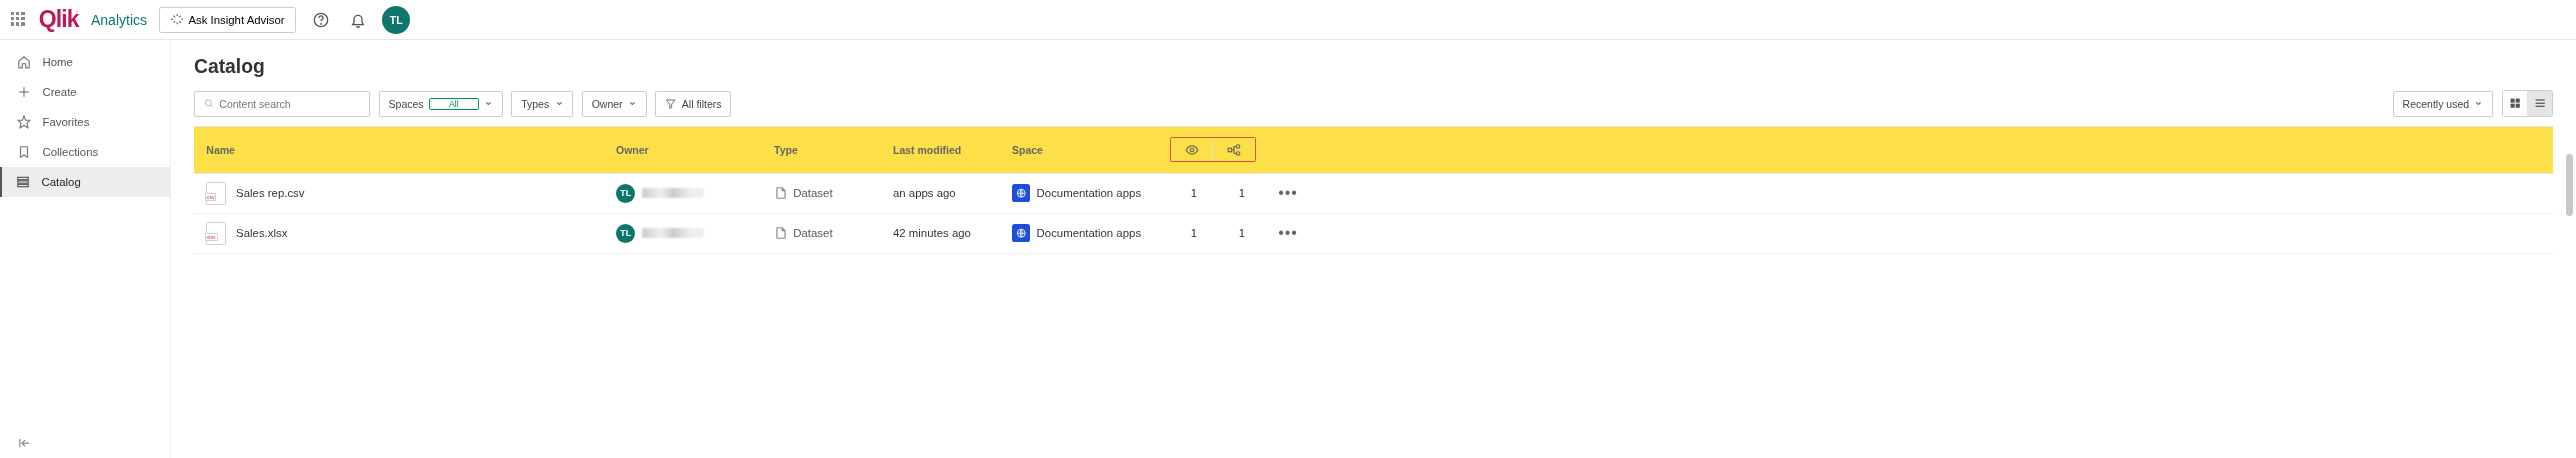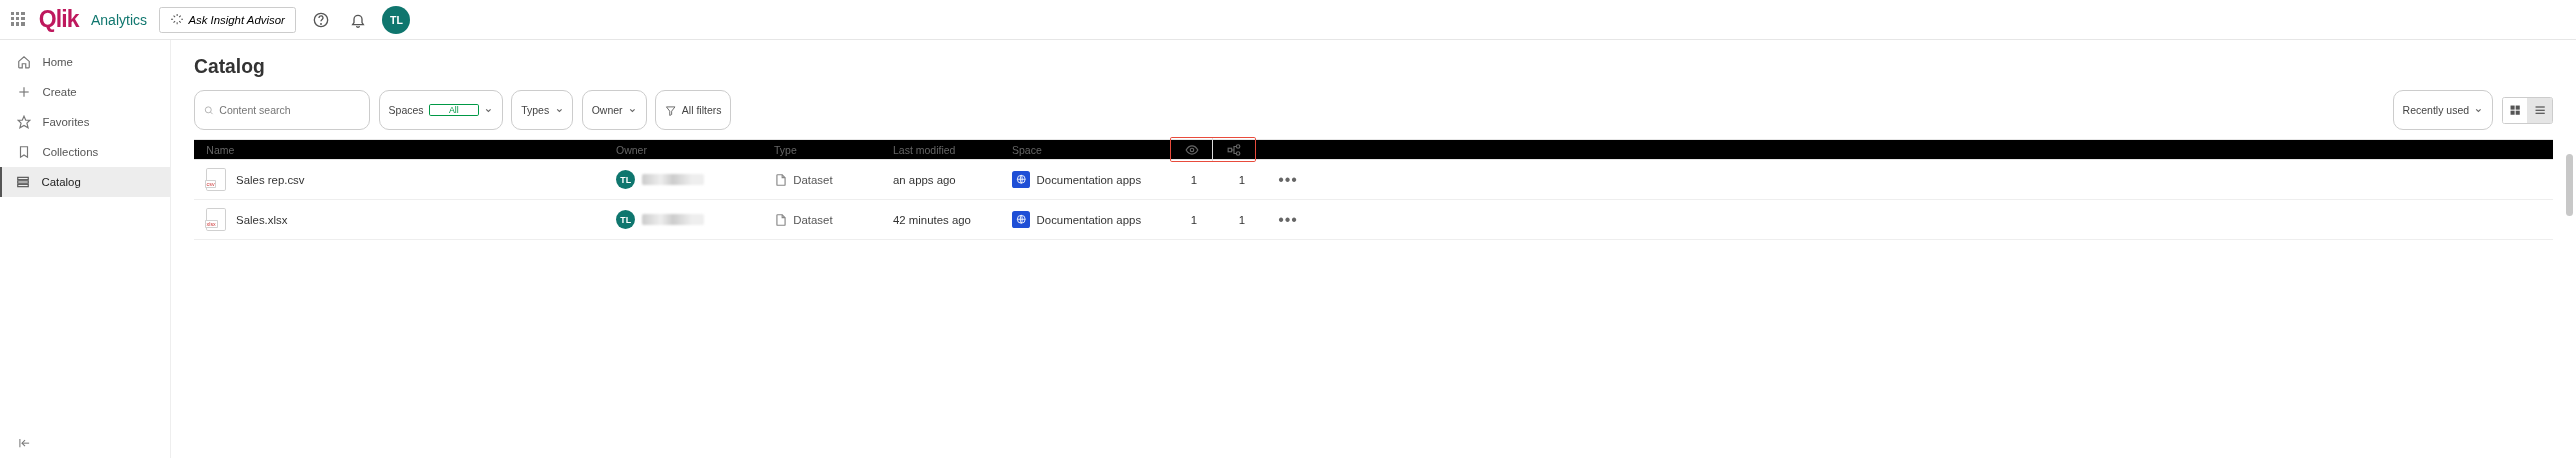--- a/index.html
+++ b/index.html
@@ -6,42 +6,42 @@
   body { font-family: -apple-system, BlinkMacSystemFont, "Segoe UI", Arial, sans-serif; font-size: 11.4px; color: #333; background: #fff; }
   .topbar { display: flex; align-items: center; height: 40px; border-bottom: 0.9px solid #e6e6e6; padding: 0 10.5px; gap: 12.3px; }
   .waffle { width:16px; height:16px; display:grid; grid-template-columns:repeat(3,3.5px); grid-template-rows:repeat(3,3.5px); gap:1.8px; cursor:pointer;}
   .waffle span{background:#888;width:3.5px;height:3.5px;}
   .logo { display:flex; align-items:center; gap:5.3px; }
   .logo-q { font-weight:700; font-size:23px; color:#be185d; letter-spacing:-0.9px; font-family: Arial,sans-serif;}
   .logo-text { color:#0f766e; font-size:14px; }
   .search-wrap { flex:1; display:flex; justify-content:center; }
   .search-box { width:334px; height:26px; border:0.9px solid #ddd; border-radius:2.6px; display:flex; align-items:center; padding:0 7px; color:#999; gap:5.3px;}
   .search-box input{border:none;outline:none;width:100%;font-size:11.4px;color:#333;}
-  .ask-btn { border:0.9px solid #ccc; border-radius:2.6px; height:26px; padding:0 10.5px; display:flex; align-items:center; gap:5.3px; font-size:11.4px; cursor:pointer; background:#fff;font-style:italic;}
+  .ask-btn { border:0.9px solid #ccc; border-radius:2.6px; height:26px; padding:0 10.5px; display:flex; align-items:center; gap:5.3px; font-size:11.4px; cursor:pointer; background:#fff;}
   .icon-btn { width:24.6px; height:24.6px; display:flex;align-items:center;justify-content:center; color:#555; cursor:pointer; border-radius:50%;}
   .avatar { width:28px;height:28px;border-radius:50%;background:#0f766e;color:#fff;display:flex;align-items:center;justify-content:center;font-size:10.5px;font-weight:600;cursor:pointer;}
   .avatar.sm{width:19.3px;height:19.3px;font-size:8.8px;}
   .body-split{display:flex;height:calc(100vh - 40px);justify-content:flex-end;}
   .sidebar{width:171px;border-right:0.9px solid #eee;padding-top:7px;display:flex;flex-direction:column;position:relative;}
   .side-item{display:flex;align-items:center;gap:10.5px;height:30px;padding:0 16px;color:#555;cursor:pointer;font-size:11.4px;}
   .side-item.active{background:#ededed;color:#222; border-left:2.6px solid #555;padding-left:13px;}
   .side-item .icn{width:16px;display:flex;justify-content:center;color:#777;}
   .collapse{position:absolute;bottom:8.8px;left:16px;color:#777;cursor:pointer;}
   .main{flex:1;padding:16px 23px 0 23px;overflow:hidden;position:relative;}
   .page-title{font-size:19.3px;font-weight:600;color:#333;margin-bottom:12.3px;}
   .filters-row{display:flex;align-items:center;gap:8.8px;margin-bottom:8.8px;}
-  .pill{border:0.9px solid #ccc;border-radius:10px;height:40px;display:flex;align-items:center;padding:0 8.8px;font-size:10.5px;gap:5.3px;background:#fff;cursor:pointer;color:#444;}
+  .pill{border:0.9px solid #ccc;border-radius:2px;height:26px;display:flex;align-items:center;padding:0 8.8px;font-size:10.5px;gap:5.3px;background:#fff;cursor:pointer;color:#444;}
   .pill .badge{border:0.9px solid #009845;color:#009845;border-radius:1.8px;font-size:8.8px;padding:0 19px;}
   .content-search{width:176px;}
   .content-search input{border:none;outline:none;width:100%;font-size:10.5px;}
   .spacer{flex:1;}
   .view-toggle{display:flex;border:0.9px solid #ccc;border-radius:2.6px;overflow:hidden;}
   .view-toggle .vt{width:24.6px;height:24.6px;display:flex;align-items:center;justify-content:center;cursor:pointer;background:#fff;}
   .view-toggle .vt.active{background:#e5e5e5;}
-  .table-head{display:flex;align-items:center;height:21px;border-top:0.9px solid #e6e6e6;border-bottom:0.9px solid #e6e6e6;font-size:10.5px;color:#666;background:#000000;}
+  .table-head{display:flex;align-items:center;height:48px;border-top:0.9px solid #e6e6e6;border-bottom:0.9px solid #e6e6e6;font-size:10.5px;color:#666;background:#fde047;font-weight:bold;}
   .col-name{flex:0 0 422px;padding-left:12.3px;}
   .col-owner{flex:0 0 158px;}
   .col-type{flex:0 0 119px;}
   .col-mod{flex:0 0 119px;}
   .col-space{flex:0 0 158px;}
   .col-v{flex:0 0 48px;text-align:center;}
   .col-f{flex:0 0 48px;text-align:center;}
   .col-more{flex:0 0 44px;text-align:center;}
   .hd-icons{display:flex;gap:0;border:1.8px solid #e84b3c;border-radius:1.8px;}
   .hd-icons .cell{width:42px;height:23px;display:flex;align-items:center;justify-content:center;border-right:0.9px solid #ddd;}

